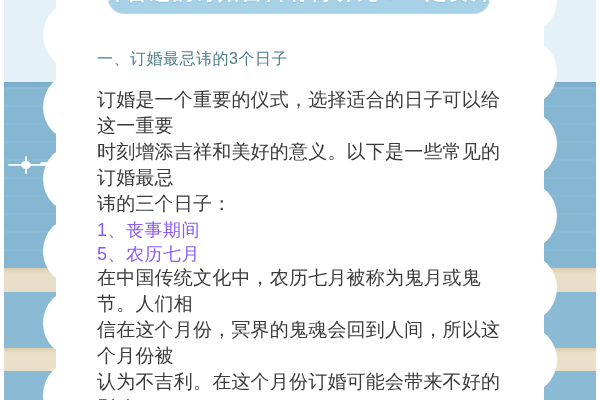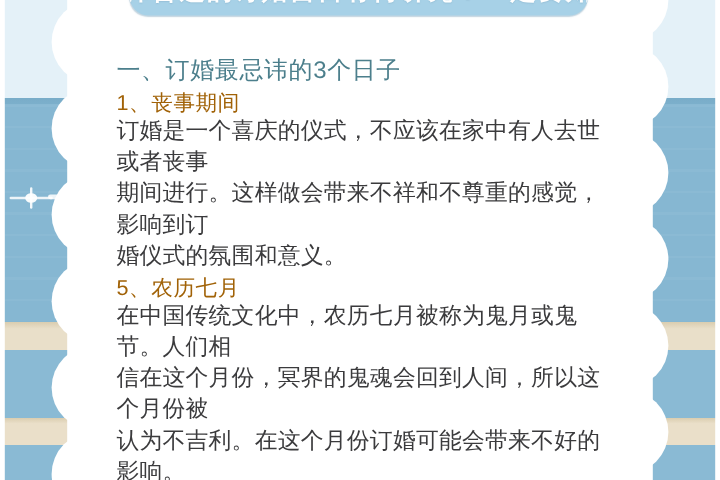--- a/index.html
+++ b/index.html
@@ -44,30 +44,30 @@
     box-shadow:0 2px 0 #8fc0da inset, 0 1px 1px rgba(120,160,185,.45);
     overflow:hidden;display:flex;align-items:center;justify-content:center;
   }
   .pill-text{
     color:#ffffff;font-weight:bold;font-size:21px;letter-spacing:2px;
     white-space:nowrap;text-shadow:0 1px 1px rgba(130,170,195,.4);
   }
   
   .content{position:absolute;left:97px;top:0;width:416px;height:400px;overflow:hidden;}
   .article-title{
-    margin:45px 0 0 0;font-size:20px;line-height:28px;font-weight:normal;
+    margin:45px 0 0 0;font-size:16px;line-height:28px;font-weight:normal;
     color:#4c7f8c;letter-spacing:.5px;
   }
   .body-text{
     margin:14px 0 0 0;font-size:19px;line-height:26px;color:#3b3b3d;
     white-space:pre-line;letter-spacing:.2px;
   }
   .section-heading{
     margin:2px 0 0 0;font-size:18px;line-height:22px;font-weight:normal;
-    color:#a16207;letter-spacing:.5px;
+    color:#8b5cf6;letter-spacing:.5px;
   }
   .section-body{margin:0;}
 </style>
 </head>
 <body>
 
 <div class="stage">
 
   <div class="bg"></div>
   <div class="sea-streaks"></div>
@@ -96,26 +96,26 @@
     <span class="scallop" style="right:-13px;top:325px;"></span>
   </div>
 
   <div class="pill">
     <span class="pill-text">选择合适的订婚吉日有何讲究？一定要知晓</span>
   </div>
 
   <div class="content">
     <h2 class="article-title">一、订婚最忌讳的3个日子</h2>
 
+    <p class="body-text">订婚是一个重要的仪式，选择适合的日子可以给这一重要
+时刻增添吉祥和美好的意义。以下是一些常见的订婚最忌
+讳的三个日子：</p>
 
     <div>
       <h3 class="section-heading">1、丧事期间</h3>
-      <p class="body-text section-body">订婚是一个喜庆的仪式，不应该在家中有人去世或者丧事
-期间进行。这样做会带来不祥和不尊重的感觉，影响到订
-婚仪式的氛围和意义。</p>
     </div>
 
     <div>
       <h3 class="section-heading">5、农历七月</h3>
       <p class="body-text section-body">在中国传统文化中，农历七月被称为鬼月或鬼节。人们相
 信在这个月份，冥界的鬼魂会回到人间，所以这个月份被
 认为不吉利。在这个月份订婚可能会带来不好的影响。</p>
     </div>
 
   </div>

